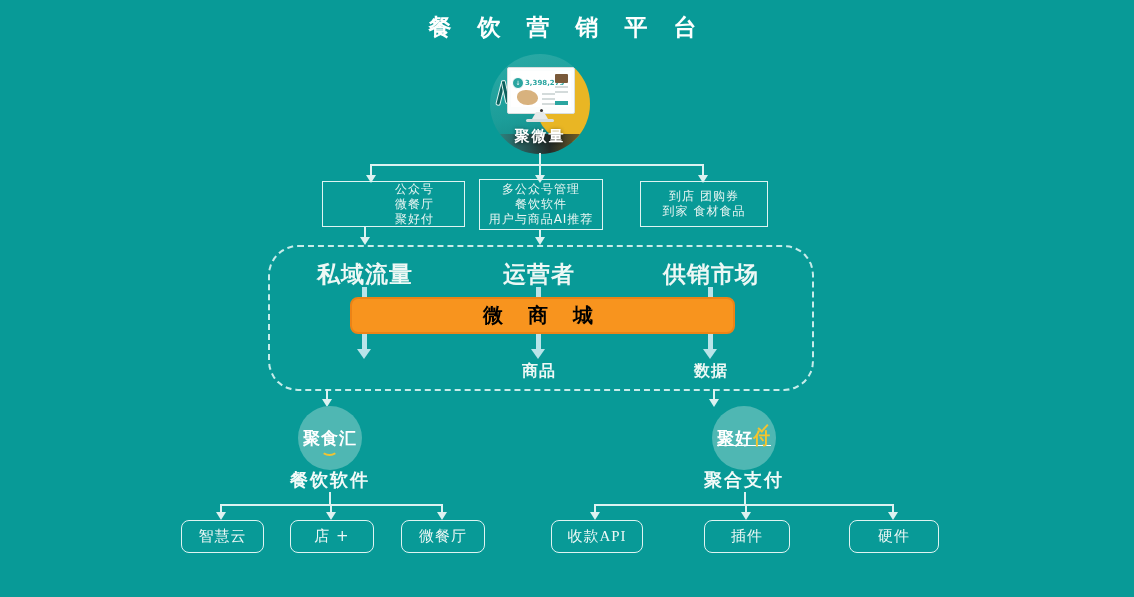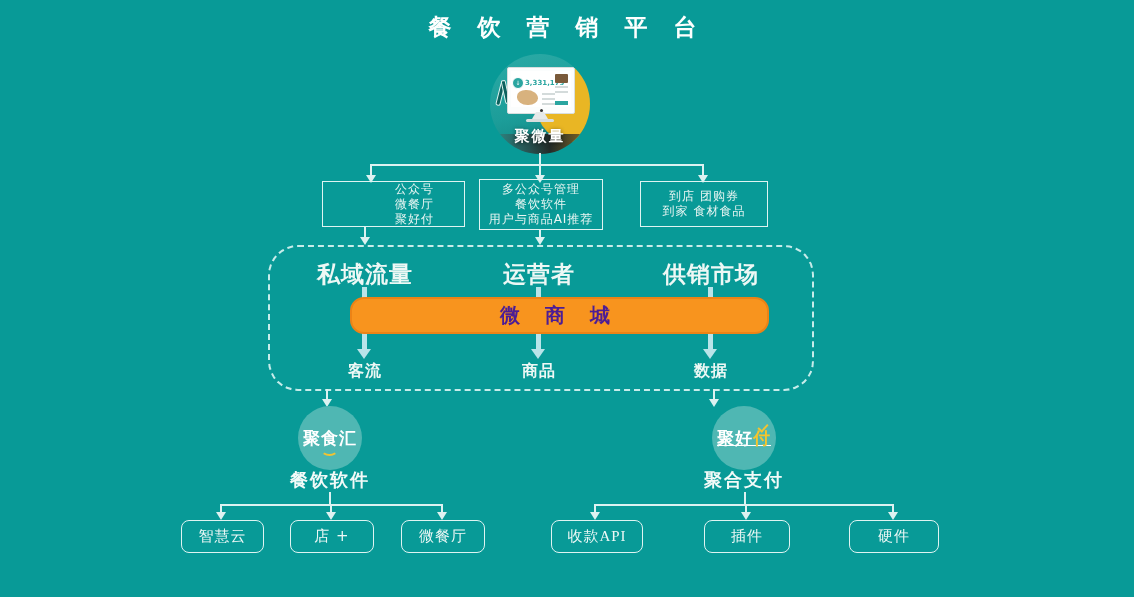--- a/index.html
+++ b/index.html
@@ -48,23 +48,23 @@
         text-shadow:0 1px 4px rgba(0,0,0,.55);}
   
   .fbox{position:absolute;border:1px solid #DFF4F2;color:#E9F6F3;font-size:12px;line-height:15px;
         display:flex;flex-direction:column;justify-content:center;text-align:center;letter-spacing:1px;}
   
   .frame{position:absolute;left:268px;top:245px;width:542px;height:142px;
         border:2px dashed #C7ECEA;border-radius:30px;}
   .plabel{position:absolute;width:140px;text-align:center;color:#EDF8F5;font-weight:bold;}
   .plabel.in{top:259px;font-size:23px;letter-spacing:1px;}
   .plabel.out{top:361px;font-size:16px;letter-spacing:1px;}
-  .mallbar{position:absolute;left:350px;top:297px;width:419px;height:37px;z-index:2;
-        background:#F8941E;border:2px solid #EC8316;border-radius:14px;box-sizing:border-box;
-        color:#4c1d95;font-size:20px;font-weight:bold;letter-spacing:9px;
+  .mallbar{position:absolute;left:350px;top:297px;width:385px;height:37px;z-index:2;
+        background:#F8941E;border:2px solid #EC8316;border-radius:8px;box-sizing:border-box;
+        color:#000000;font-size:20px;font-weight:bold;letter-spacing:9px;
         text-align:center;line-height:32px;}
   
   .badge{position:absolute;width:64px;height:64px;border-radius:50%;background:#4FB7B3;z-index:2;
         color:#fff;font-size:17px;font-weight:bold;letter-spacing:1px;
         display:flex;align-items:center;justify-content:center;}
   .swoosh{position:absolute;left:50%;top:38px;width:13px;height:8px;margin-left:-9px;
         border:2px solid transparent;border-bottom:2px solid #F2C331;border-radius:50%;}
   .yellow{color:#F5C52C;}
   .check-ic{position:absolute;right:8px;top:18px;width:8px;height:4px;
         border-left:2px solid #F2C331;border-bottom:2px solid #F2C331;transform:rotate(-48deg);}
@@ -82,21 +82,21 @@
   <div class="title">餐 饮 营 销 平 台</div>
 
   <div class="hero">
     <div class="sun"></div>
     <div class="desk"></div>
     <div class="leaf" style="left:8px;top:28px;transform:rotate(14deg);"></div>
     <div class="leaf" style="left:13px;top:26px;transform:rotate(-12deg);"></div>
     <div class="monitor">
       <div class="screen">
         <div class="scr-badge">↓</div>
-        <div class="scr-num">3,331,179</div>
+        <div class="scr-num">3,398,279</div>
         <div class="scr-map"></div>
         <div class="scr-line" style="left:31px;top:22px;width:13px;"></div>
         <div class="scr-line" style="left:31px;top:27px;width:13px;"></div>
         <div class="scr-line" style="left:31px;top:32px;width:13px;"></div>
         <div class="scr-thumb"></div>
         <div class="scr-line" style="right:3px;top:15px;width:13px;"></div>
         <div class="scr-line" style="right:3px;top:20px;width:13px;"></div>
         <div class="scr-btn"></div>
       </div>
       <div class="mon-dot"></div>
@@ -143,21 +143,20 @@
 
   <div class="thickline" style="left:362px;top:287px;height:63px;"></div>
   <div class="thickline" style="left:536px;top:287px;height:63px;"></div>
   <div class="thickline" style="left:708px;top:287px;height:63px;"></div>
   <div class="thickarr" style="left:357px;top:349px;"></div>
   <div class="thickarr" style="left:531px;top:349px;"></div>
   <div class="thickarr" style="left:703px;top:349px;"></div>
 
   <div class="mallbar">微 商 城</div>
 
-  <div class="plabel out" style="left:295px;">客流</div>
   <div class="plabel out" style="left:469px;">商品</div>
   <div class="plabel out" style="left:641px;">数据</div>
 
   <div class="vline" style="left:326px;top:389px;height:11px;"></div>
   <div class="arr" style="left:322px;top:399px;"></div>
   <div class="vline" style="left:713px;top:389px;height:11px;"></div>
   <div class="arr" style="left:709px;top:399px;"></div>
 
   <div class="badge" style="left:298px;top:406px;justify-content:center;">
     <span>聚食汇</span>

